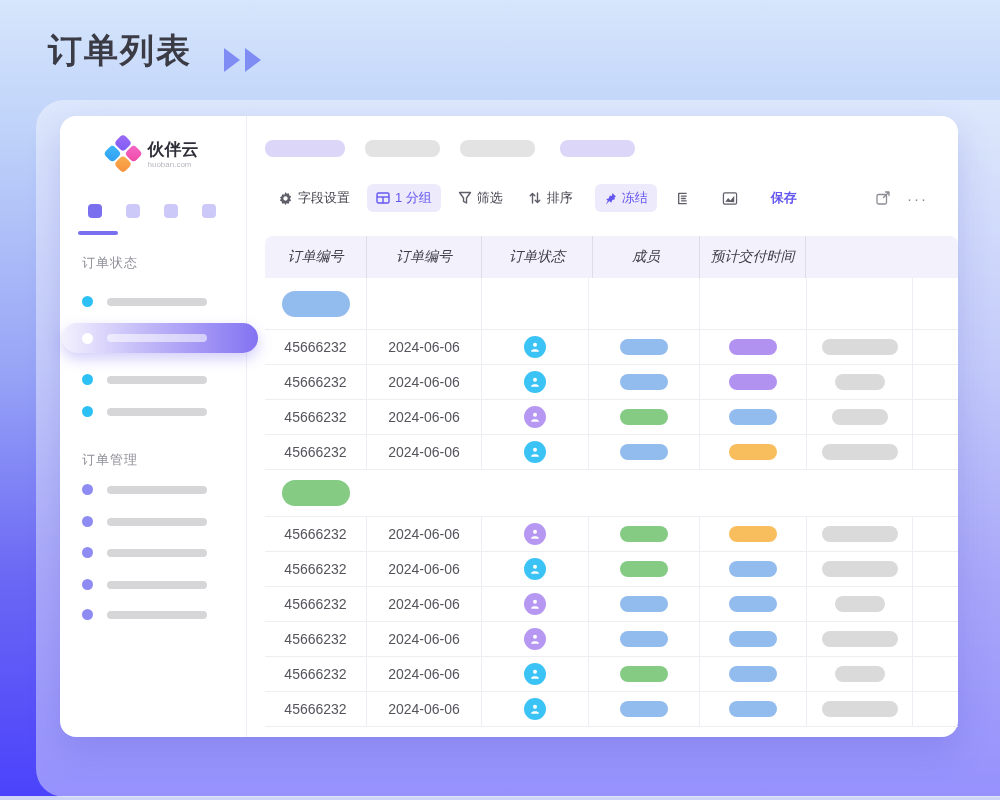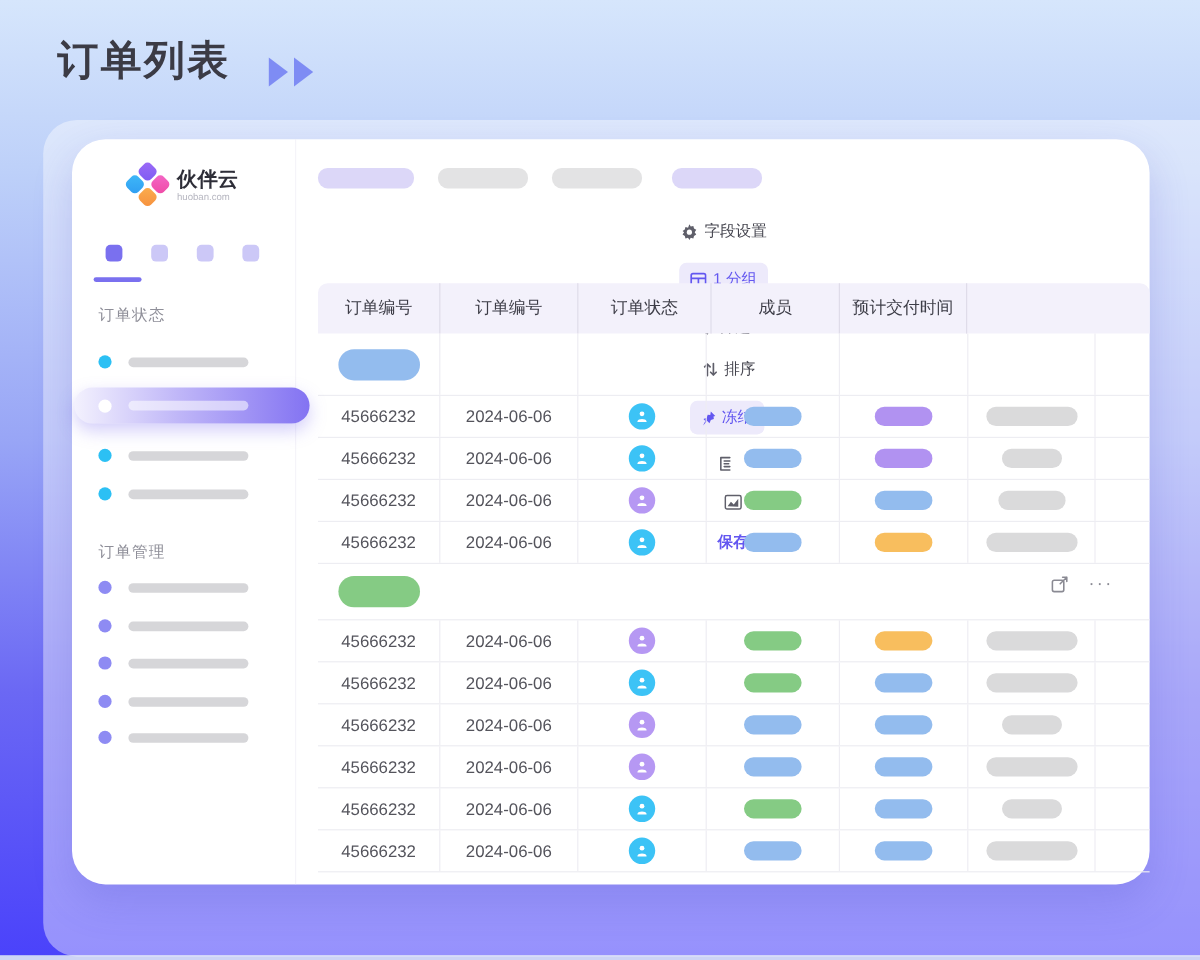--- a/index.html
+++ b/index.html
@@ -12,21 +12,21 @@
   .overlay-panel { position:absolute; left:36px; top:100px; right:-30px; bottom:3px;
         background:rgba(255,255,255,0.42); border-radius:28px; }
 
   .page-title { position:absolute; left:48px; top:28px; font-size:34px; font-weight:bold;
         color:#3b3b45; letter-spacing:2px; }
   .title-arrows { position:absolute; left:224px; top:48px; display:flex; gap:5px; }
   .title-arrows i { width:0; height:0; border-top:12px solid transparent; border-bottom:12px solid transparent;
         border-left:16px solid #7e8cf4; display:block; }
 
   .card { position:absolute; left:60px; top:116px; width:898px; height:621px; background:#ffffff;
-        border-radius:28px; box-shadow:0 14px 34px rgba(72,70,200,0.20); }
+        border-radius:16px; box-shadow:0 14px 34px rgba(72,70,200,0.20); }
 
   
   .sidebar { position:absolute; left:0; top:0; bottom:0; width:187px; border-right:1px solid #efeef6;
         border-radius:20px 0 0 20px; }
   .logo { position:absolute; left:0; right:0; top:24px; display:flex; justify-content:center; align-items:center; gap:10px; }
   .logo-diamond { width:30px; height:30px; transform:rotate(45deg); display:grid;
         grid-template-columns:13px 13px; grid-template-rows:13px 13px; gap:2px; }
   .logo-diamond b { border-radius:4px; display:block; }
   .lg-a { background:linear-gradient(135deg,#9d6bf7,#7d5bf2); }
   .lg-b { background:linear-gradient(135deg,#f468c8,#ef4aa4); }
@@ -49,31 +49,31 @@
         display:flex; align-items:center; gap:14px; padding-left:20px;
         box-shadow:0 6px 14px rgba(130,115,242,0.35); z-index:3; }
   .sb-active-pill .sb-dot { background:#ffffff; }
   .sb-active-pill .sb-bar { background:rgba(255,255,255,0.55); }
 
   
   .main { position:absolute; left:187px; right:0; top:0; bottom:0; }
   .ph-pill { position:absolute; top:24px; height:17px; border-radius:8px; }
 
   .toolbar { position:absolute; left:31px; right:30px; top:68px; height:28px; display:flex; align-items:center; gap:17px;
-        font-size:13px; color:#45454f;flex-direction:column; }
+        font-size:13px; color:#45454f; }
   .tb-btn { display:flex; align-items:center; gap:5px; cursor:pointer; white-space:nowrap; }
   .tb-chip { background:#edeafb; color:#6357f0; border-radius:6px; padding:5px 9px; }
   .tb-save { color:#6357f0; font-weight:bold; margin-left:16px; }
   .tb-icon { display:flex; align-items:center; }
   .tb-right { margin-left:auto; display:flex; align-items:center; gap:16px; color:#8a8a93; }
   .tb-dots { font-size:15px; letter-spacing:2px; color:#8a8a93; }
 
   
   .table { position:absolute; left:18px; top:120px; width:693px; }
-  .t-header { display:flex; height:42px; background:#f3f1fb; border-radius:8px 8px 0 0; }
+  .t-header { display:flex; height:42px; background:#f3f1fb; border-radius:8px 8px 0 0;font-style:italic; }
   .t-header .cell { display:flex; align-items:center; justify-content:center; font-size:14px; color:#3d3d47;
         border-right:1px solid #dfdce9; }
   .t-header .cell:last-child { border-right:none; }
   .t-row { display:flex; border-bottom:1px solid #ededf2; }
   .t-row .cell { display:flex; align-items:center; justify-content:center; font-size:14px; color:#54545c; }
   .t-row.divided .cell { border-right:1px solid #eeedf3; }
   .t-row.divided .cell:last-child { border-right:none; }
   .group-pill { width:68px; height:26px; border-radius:13px; margin-left:17px; }
   .g-row .cell { justify-content:flex-start; }
   .status-pill { width:48px; height:16px; border-radius:8px; }

